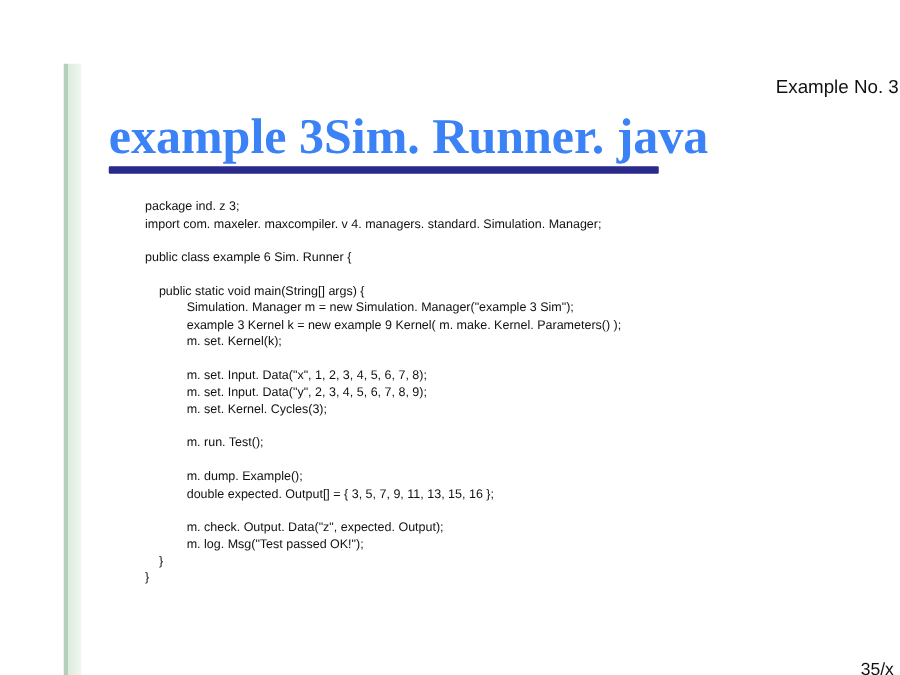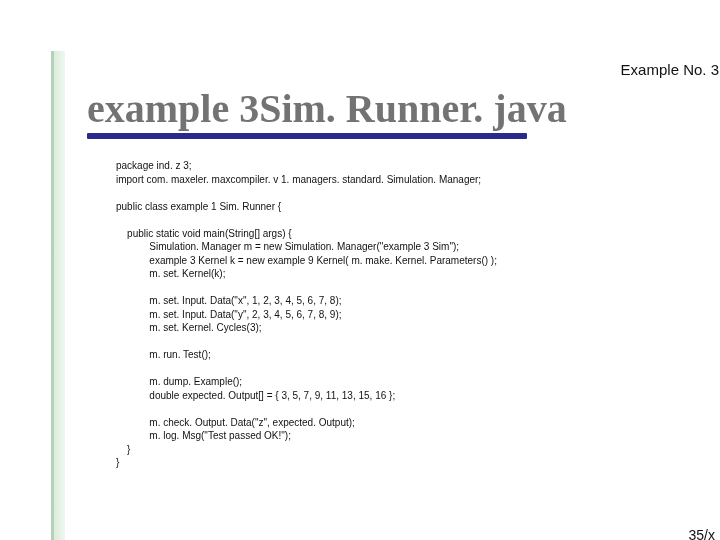--- a/index.html
+++ b/index.html
@@ -23,21 +23,21 @@
     top: 10px; right: 18px;
     font-size: 15px;
     color: #111;
   }
   .title {
     position: absolute;
     top: 34px; left: 36px;
     font-family: "Times New Roman", Times, serif;
     font-size: 40px;
     font-weight: bold;
-    color: #737373;
+    color: #3b82f6;
   }
   .title-underline {
     position: absolute;
     top: 82px; left: 36px;
     width: 440px; height: 6px;
     background: #2a2a8a;
     border-radius: 1px;
   }
   .code-block {
     position: absolute;
@@ -59,23 +59,23 @@
 <body>
 
 <div class="side-accent"></div>
 
 <div class="header-label">Example No. 3</div>
 
 <div class="title">example 3Sim. Runner. java</div>
 <div class="title-underline"></div>
 
 <div class="code-block"><span>package ind. z 3;</span>
-<span>import com. maxeler. maxcompiler. v 1. managers. standard. Simulation. Manager;</span>
+<span>import com. maxeler. maxcompiler. v 4. managers. standard. Simulation. Manager;</span>
 
-<span>public class example 1 Sim. Runner {</span>
+<span>public class example 6 Sim. Runner {</span>
 
 <span>    public static void main(String[] args) {</span>
 <span>            Simulation. Manager m = new Simulation. Manager("example 3 Sim");</span>
 <span>            example 3 Kernel k = new example 9 Kernel( m. make. Kernel. Parameters() );</span>
 <span>            m. set. Kernel(k);</span>
 
 <span>            m. set. Input. Data("x", 1, 2, 3, 4, 5, 6, 7, 8);</span>
 <span>            m. set. Input. Data("y", 2, 3, 4, 5, 6, 7, 8, 9);</span>
 <span>            m. set. Kernel. Cycles(3);</span>
 

